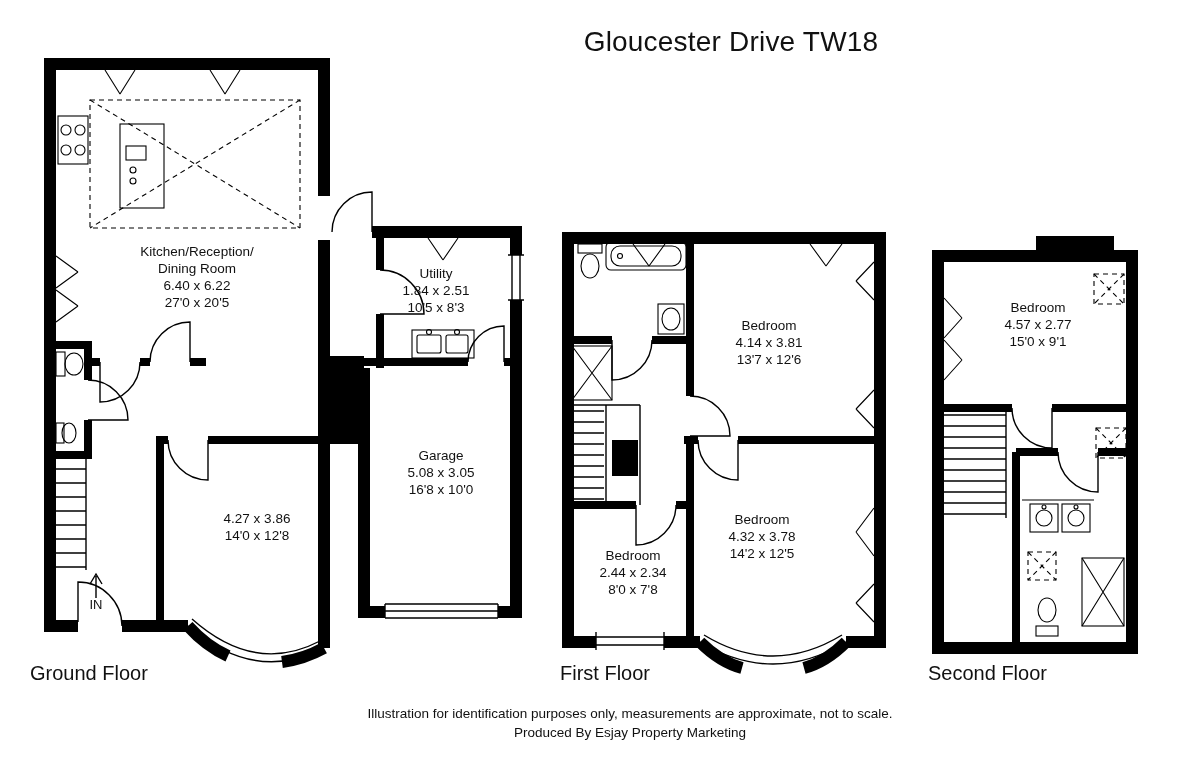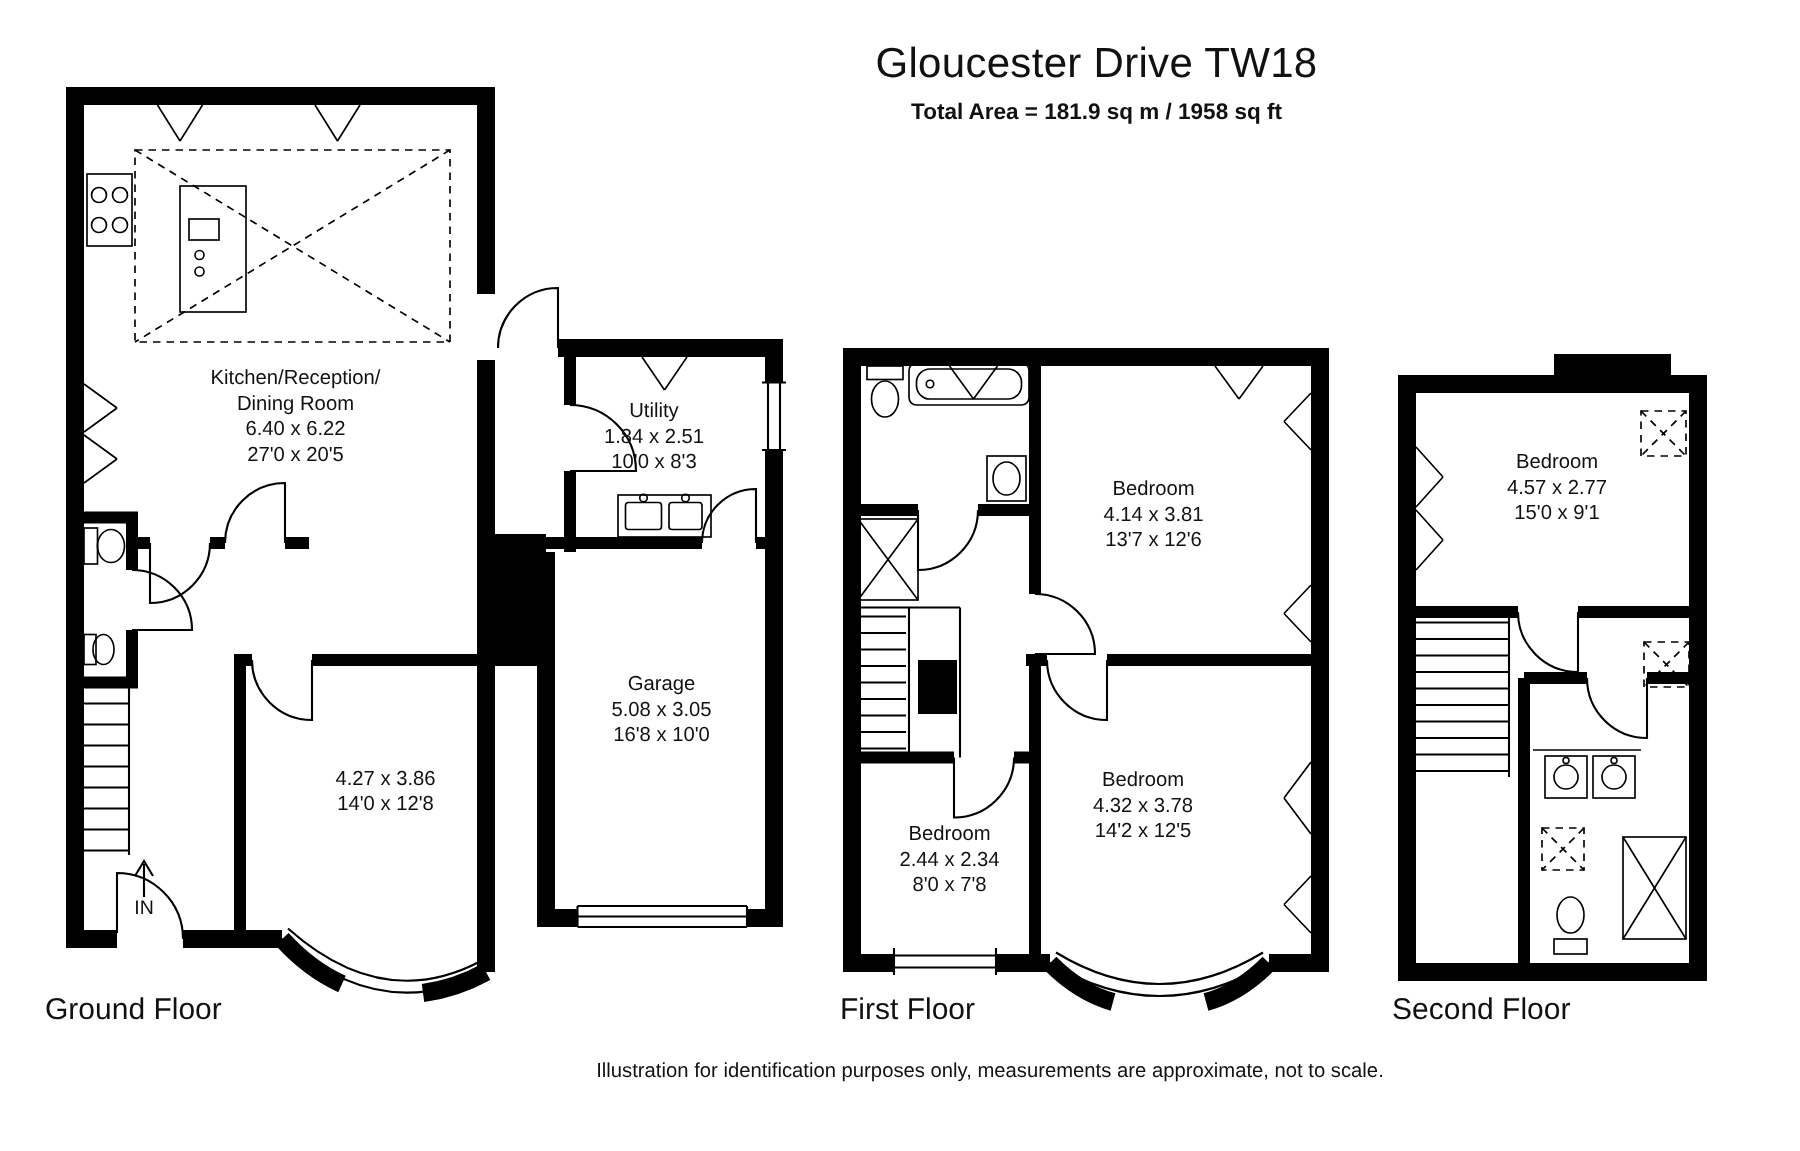--- a/index.html
+++ b/index.html
@@ -214,34 +214,33 @@
           <rect class="dsh" x="1028" y="552" width="28" height="28"></rect>
           <path class="dsh" d="M 1028 552 L 1056 580 M 1056 552 L 1028 580"></path>
         </g>
       </g>
     </g>
   </svg>
 
   <div class="txt center title" style="left:731px;top:26px">Gloucester Drive TW18</div>
 
   <div class="txt center areas" style="left:731px;top:62px">
-    <div>Total Area = 181.9 sq m / 1958 sq ft</div>
   </div>
 
   <div class="txt center rlabel" style="left:197px;top:243px">
     <div>Kitchen/Reception/</div>
     <div>Dining Room</div>
     <div>6.40 x 6.22</div>
     <div>27'0 x 20'5</div>
   </div>
 
   <div class="txt center rlabel" style="left:436px;top:265px">
     <div>Utility</div>
     <div>1.84 x 2.51</div>
-    <div>10'0 x 8'3</div>
+    <div>10'5 x 8'3</div>
   </div>
 
   <div class="txt center rlabel" style="left:441px;top:447px">
     <div>Garage</div>
     <div>5.08 x 3.05</div>
     <div>16'8 x 10'0</div>
   </div>
 
   <div class="txt center rlabel" style="left:257px;top:510px">
     <div>4.27 x 3.86</div>
@@ -271,17 +270,18 @@
   <div class="txt center rlabel" style="left:1038px;top:299px">
     <div>Bedroom</div>
     <div>4.57 x 2.77</div>
     <div>15'0 x 9'1</div>
   </div>
 
   <div class="txt floor-label" style="left:30px;top:662px">Ground Floor</div>
   <div class="txt floor-label" style="left:560px;top:662px">First Floor</div>
   <div class="txt floor-label" style="left:928px;top:662px">Second Floor</div>
 
-  <div class="txt center footer" style="left:660px;top:704px">
+  <div class="txt center footer" style="left:630px;top:704px">
     <div>Illustration for identification purposes only, measurements are approximate, not to scale.</div>
+    <div>Produced By Esjay Property Marketing</div>
   </div>
 
 </div>
 
 </body></html>

